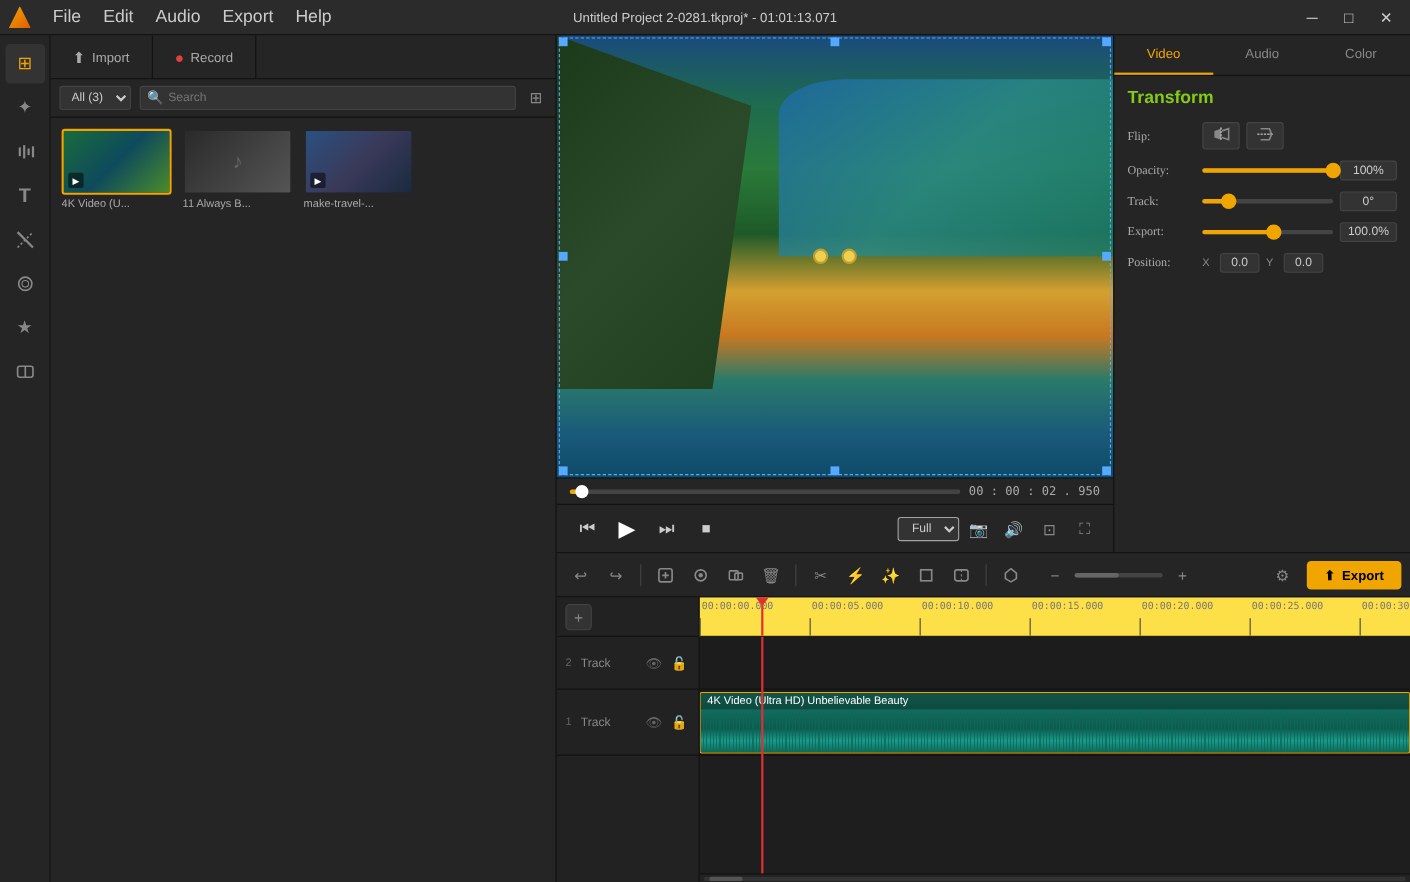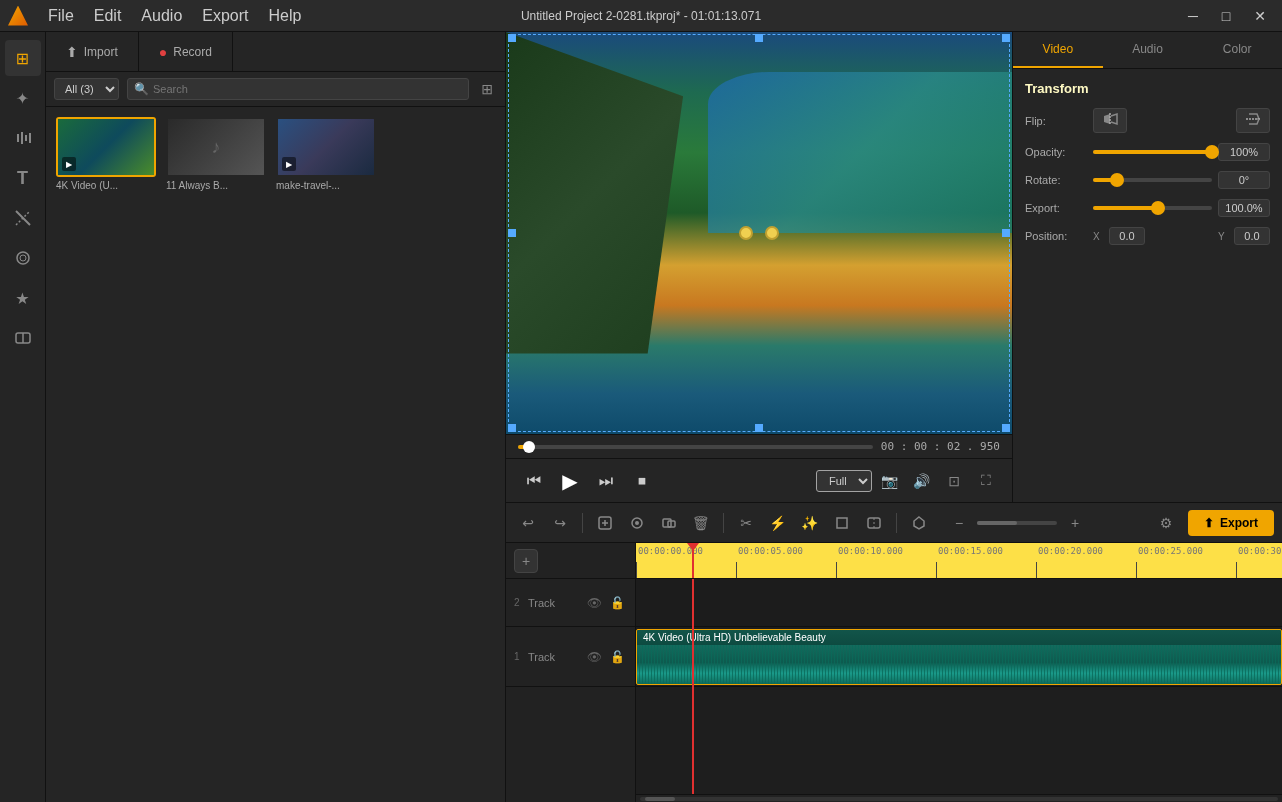--- a/index.html
+++ b/index.html
@@ -392,43 +392,43 @@
       color: #f0a500;
       border-bottom-color: #f0a500;
     }
 
     .props-content {
       padding: 12px;
       flex: 1;
       overflow-y: auto;
     }
     .props-section-title {
-      color: #fef9c3;
-      font-size: 13px;
+      color: #84cc16;
+      font-size: 16px;
       font-weight: bold;
       margin-bottom: 12px;
     }
     .prop-row {
       display: flex;
       align-items: center;
       margin-bottom: 10px;
       gap: 8px;
     }
     .prop-label {
       color: #aaa;
       font-size: 11px;
       width: 60px;
       flex-shrink: 0;
+      font-family: Liberation Serif, serif;
     }
     .prop-controls {
       flex: 1;
       display: flex;
       align-items: center;
       gap: 6px;
-      justify-content: space-between;
     }
     .flip-btn {
       background: #333;
       border: 1px solid #444;
       color: #ccc;
       cursor: pointer;
       padding: 3px 8px;
       border-radius: 3px;
       font-size: 12px;
     }
@@ -935,21 +935,21 @@
             <div class="prop-controls">
               <div class="prop-slider">
                 <div class="prop-slider-fill" style="width:100%"></div>
                 <div class="prop-slider-dot" style="right:0"></div>
               </div>
               <div class="prop-value">100%</div>
             </div>
           </div>
 
           <div class="prop-row">
-            <div class="prop-label">Rotate:</div>
+            <div class="prop-label">Track:</div>
             <div class="prop-controls">
               <div class="prop-slider">
                 <div class="prop-slider-fill" style="width:20%"></div>
                 <div class="rotate-slider-dot"></div>
               </div>
               <div class="prop-value">0°</div>
             </div>
           </div>
 
           <div class="prop-row">

